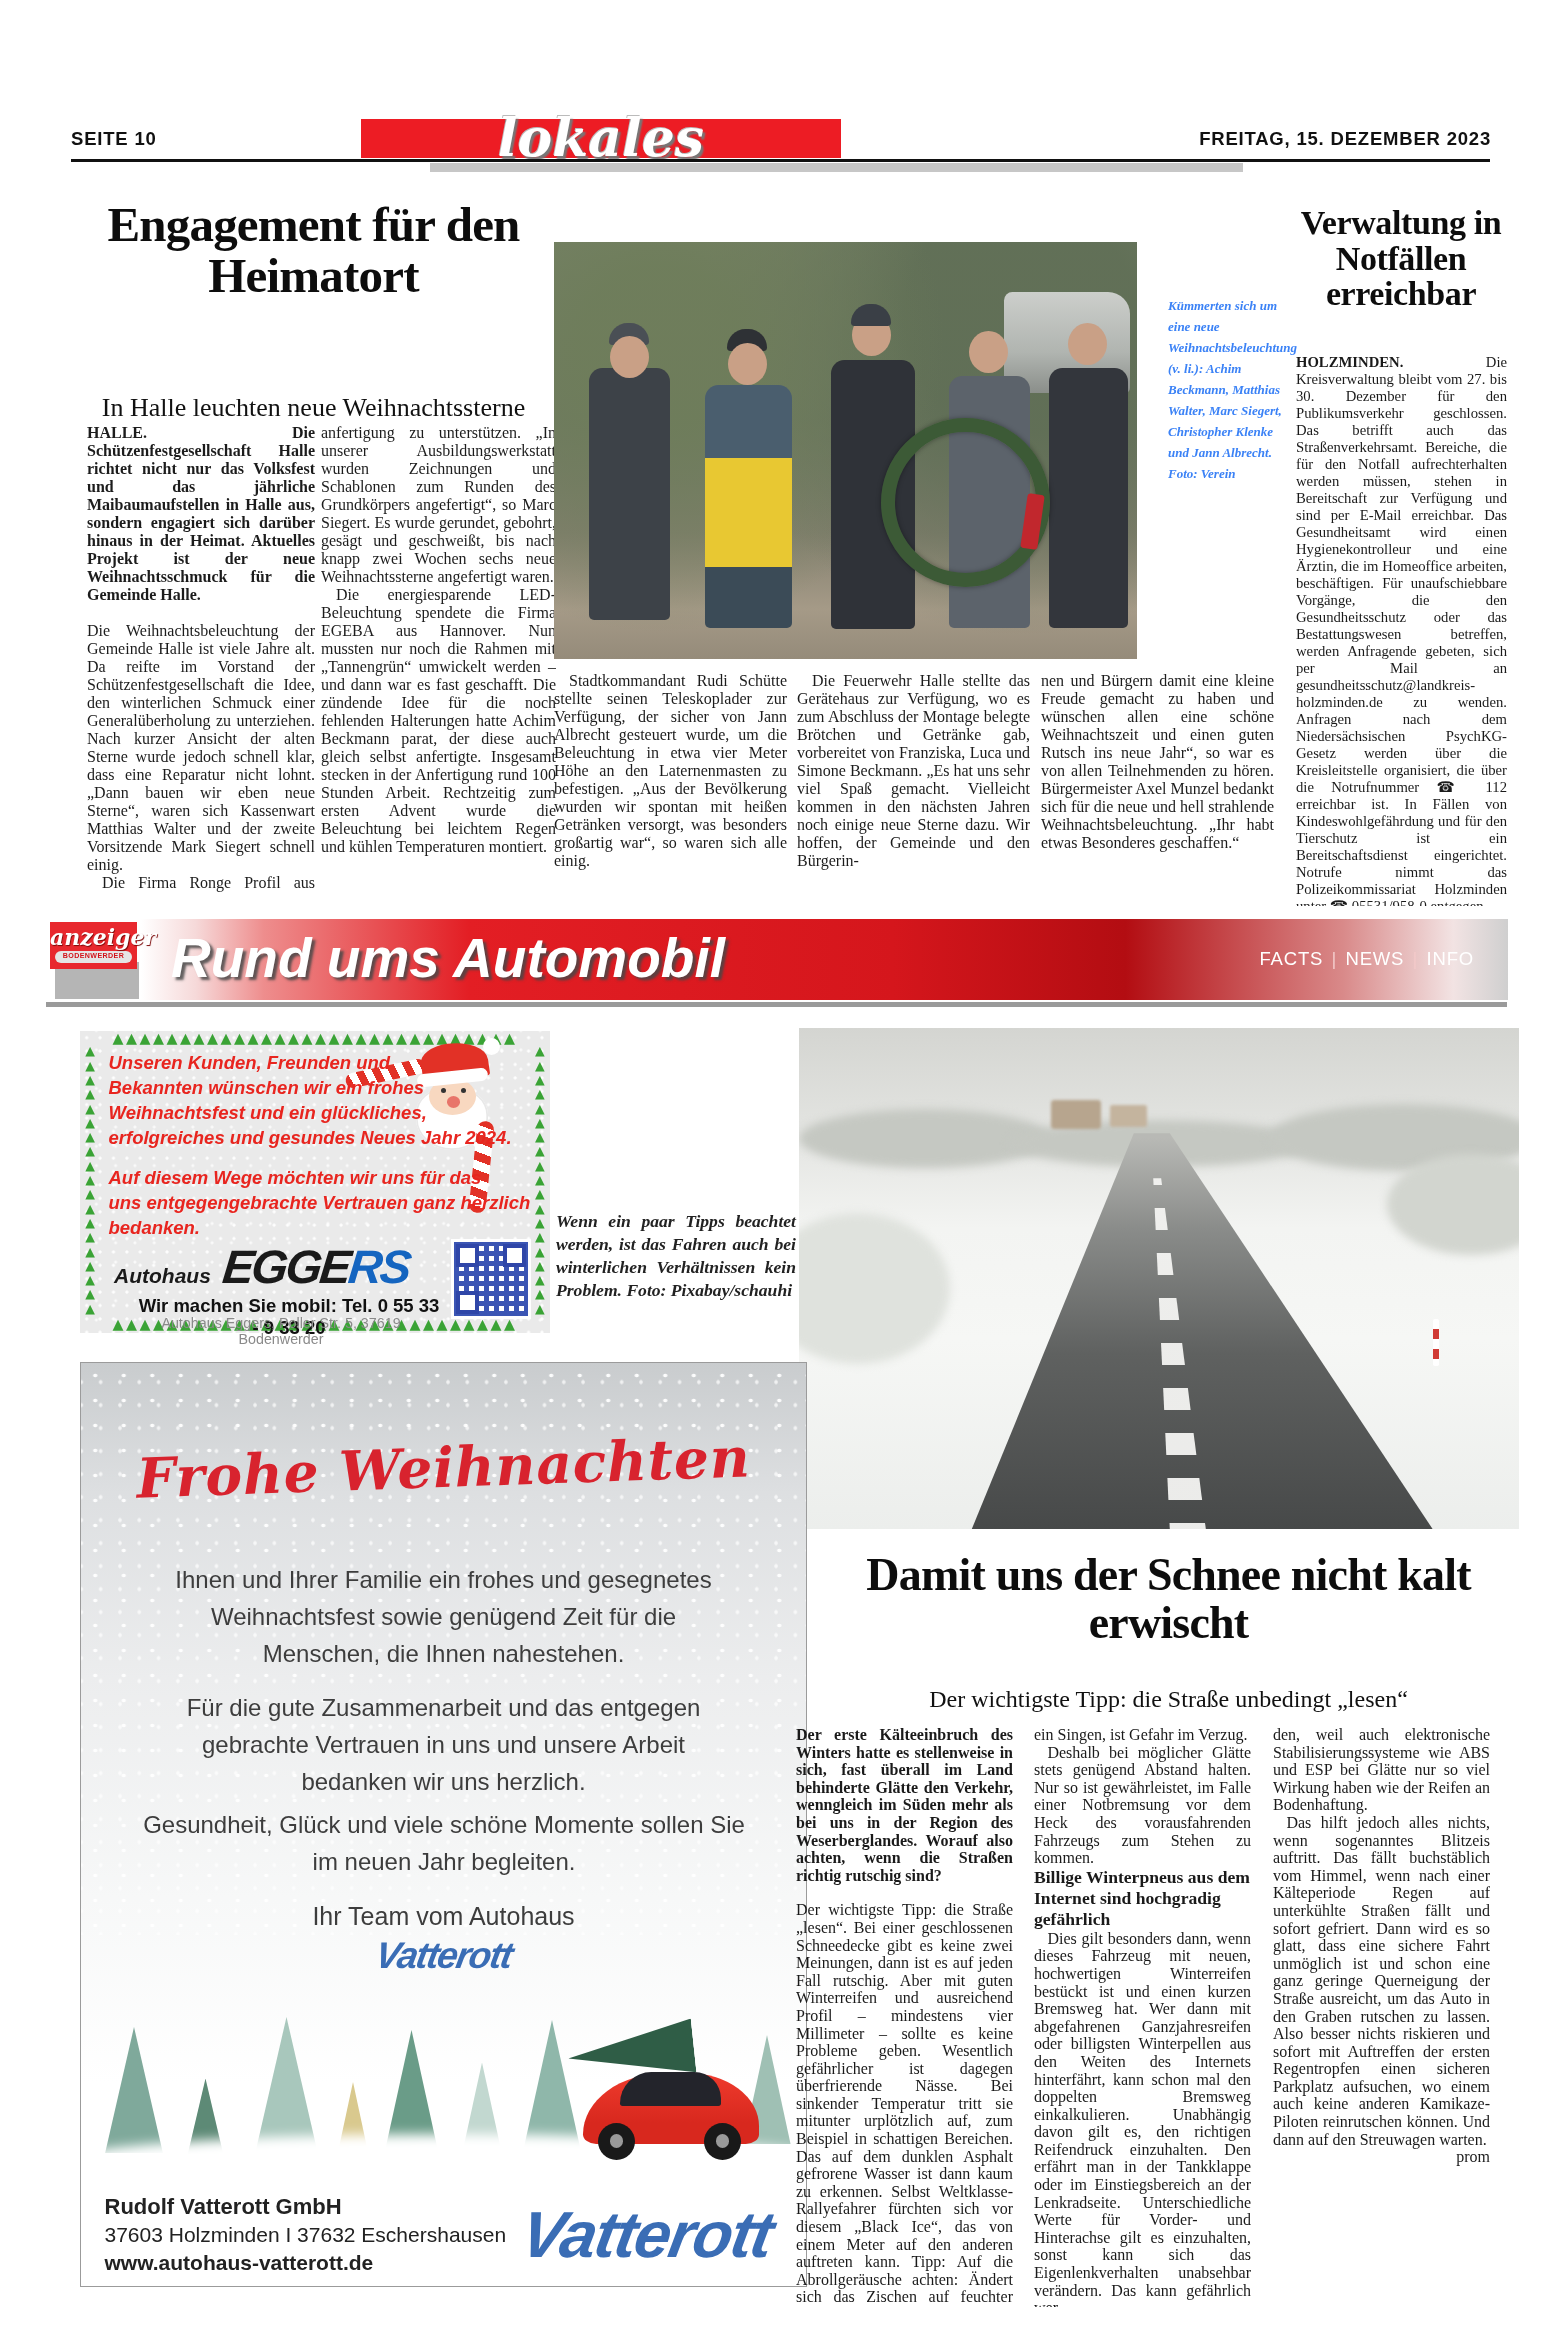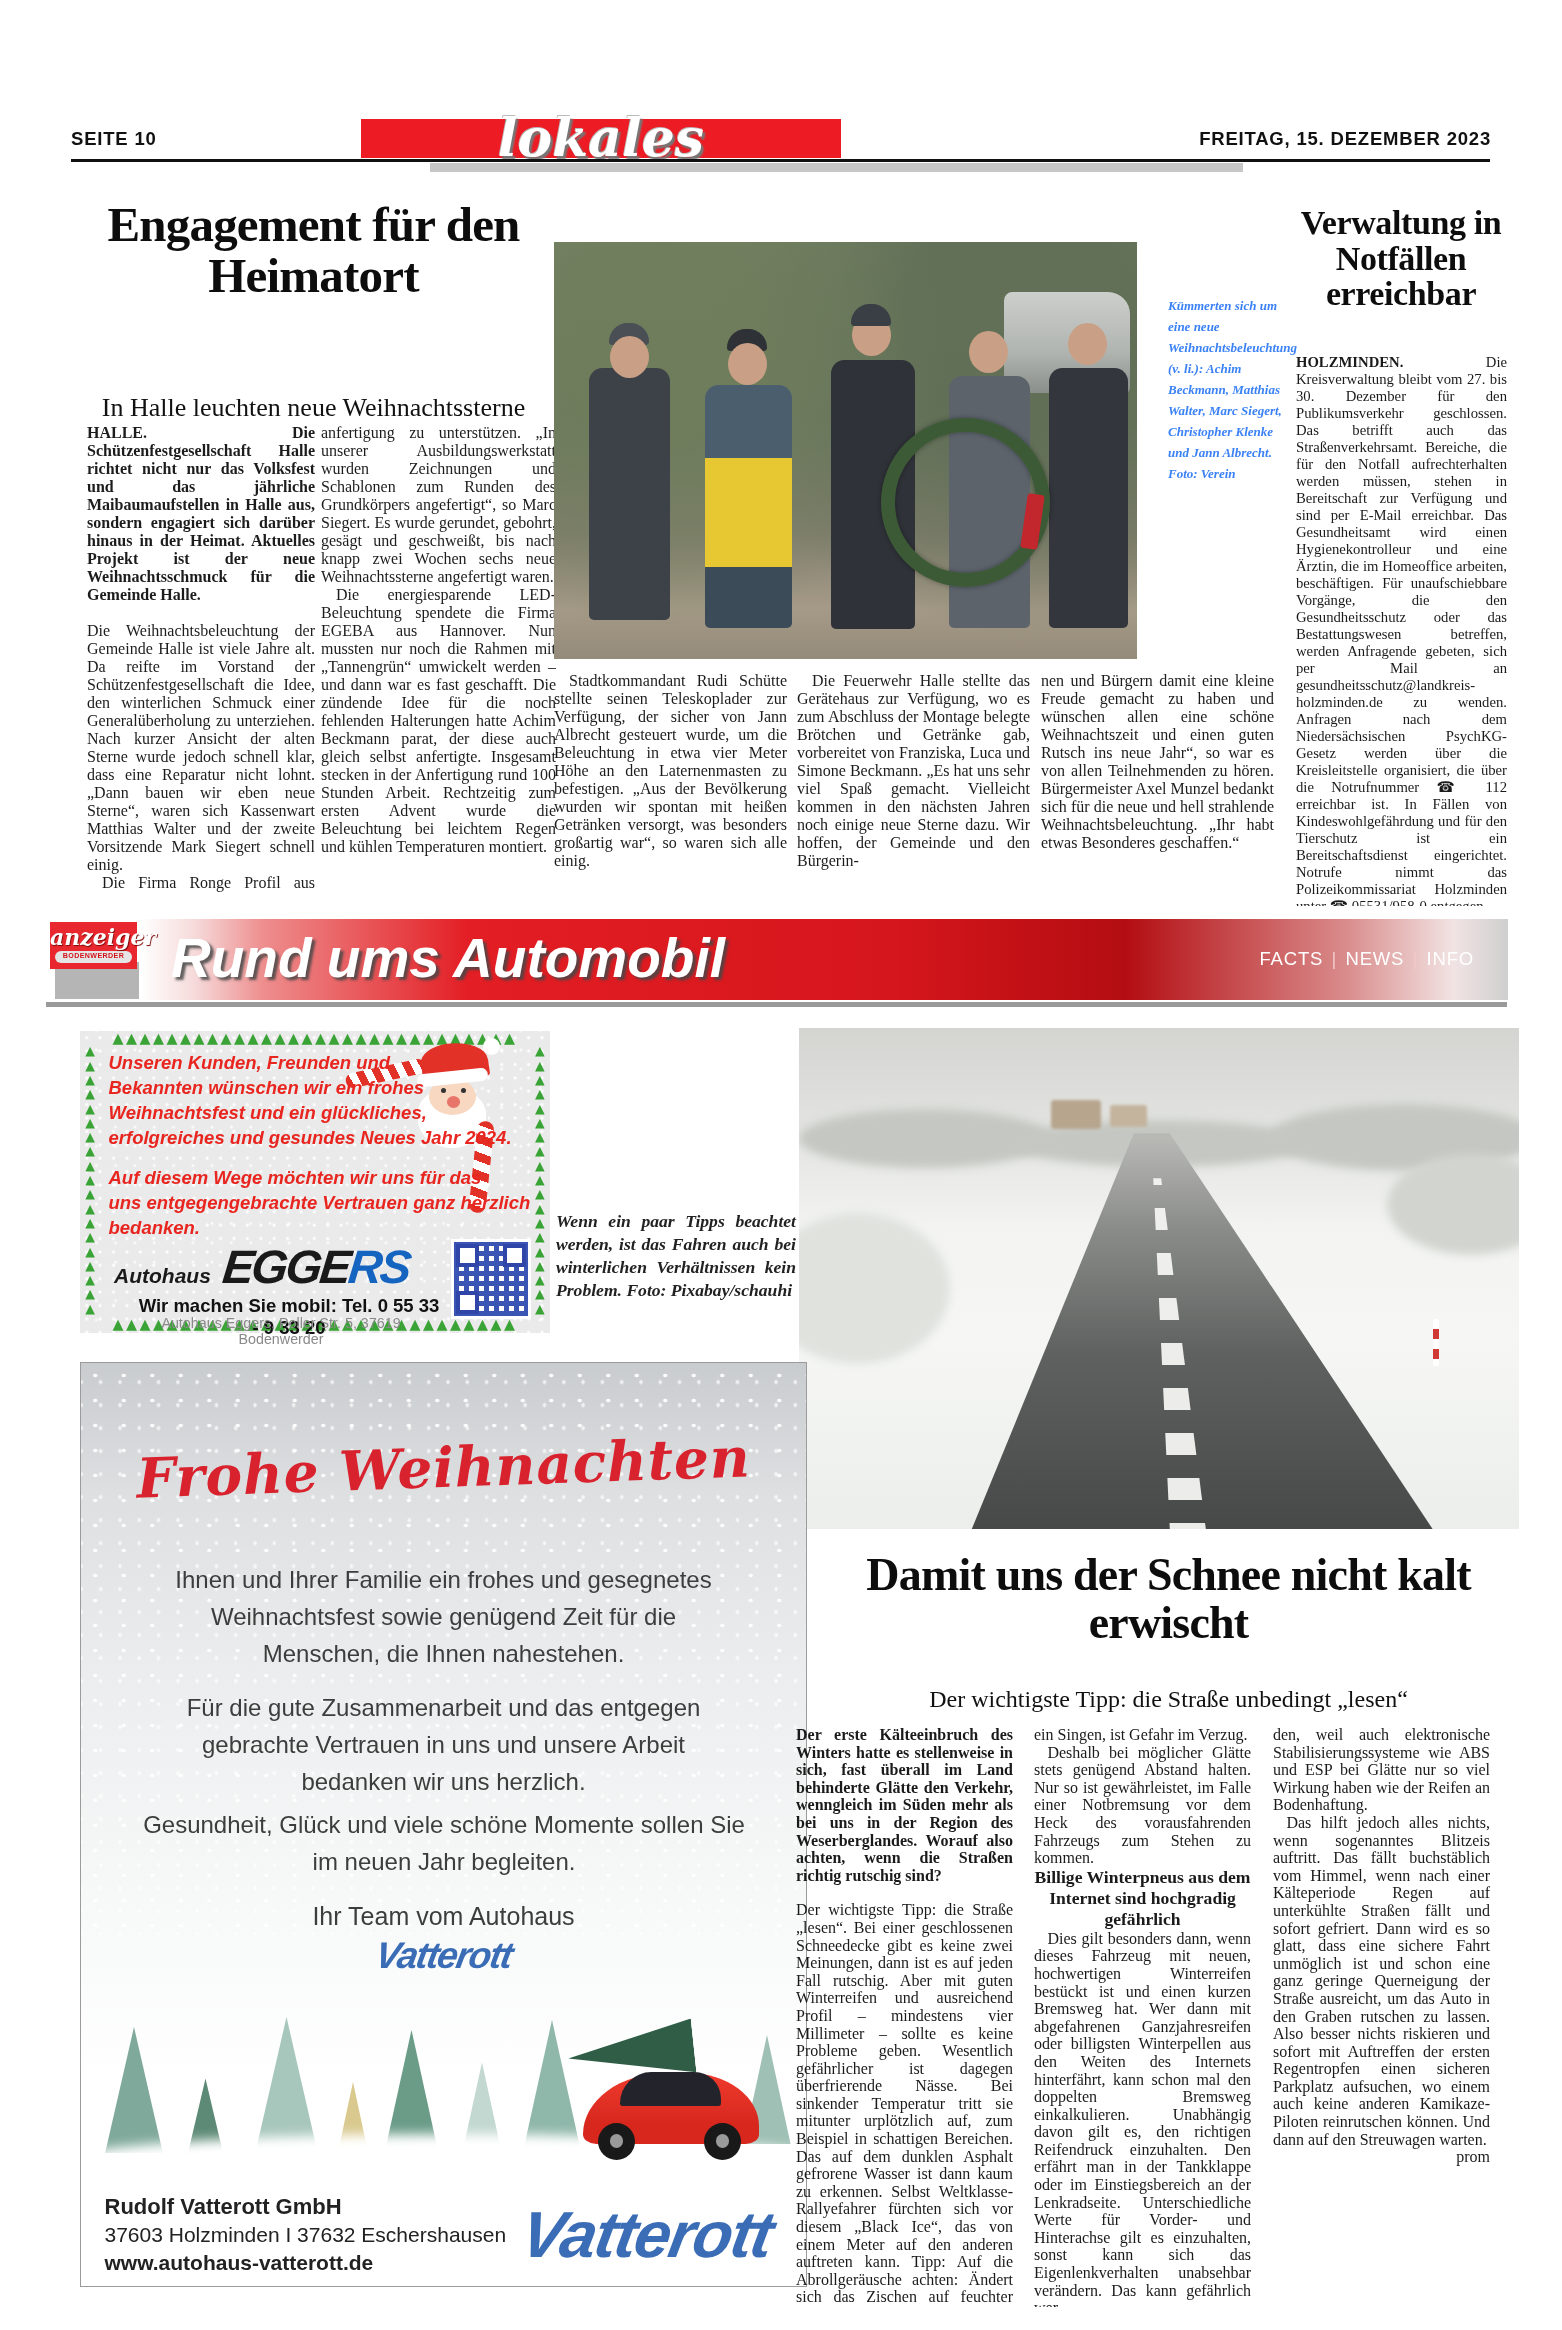--- a/index.html
+++ b/index.html
@@ -108,21 +108,21 @@
   .car-win{position:absolute;width:101px;height:34px;background:#23242b;border-radius:40px 34px 3.4px 3.4px;}
   .wheel{position:absolute;width:37px;height:37px;background:#191919;border-radius:50%;}
   .hub{position:absolute;width:13.4px;height:13.4px;background:#9a9a9a;border-radius:50%;left:11.8px;top:11.8px;}
   .roof-tree{position:absolute;width:126px;height:54px;background:#2f5d46;clip-path:polygon(0 50%,100% 0,100% 100%);transform:rotate(-6deg);}
   
   .headline-lg{font-weight:bold;font-size:46px;line-height:1.05;text-align:center;letter-spacing:-0.8px;color:#0d0d0d;}
   .subhead2{font-size:24px;text-align:center;color:#111;}
   .s-body{font-size:16px;line-height:17.6px;text-align:justify;}
   .s-body p{margin:0;}
   .s-body p.ind{text-indent:13.4px;}
-  .crosshead{font-weight:bold;font-size:17.6px;line-height:21px;margin:11.8px 0 10px 0;text-align:center;}
+  .crosshead{font-weight:bold;font-size:17.6px;line-height:21px;margin:11.8px 0 10px 0;text-align:left;}
   .cap2{font-style:italic;font-weight:bold;font-size:17.6px;line-height:23px;color:#222;text-align:justify;}
 </style>
 </head>
 <body>
 
 <div id="page">
 
   <div class="abs page-num" style="left:71px;top:128px;">SEITE 10</div>
   <div class="abs date-txt" style="left:1071px;top:128px;width:420px;">FREITAG, 15. DEZEMBER 2023</div>
   <div class="abs section-box" style="left:361px;top:119px;width:480px;height:39px;">

